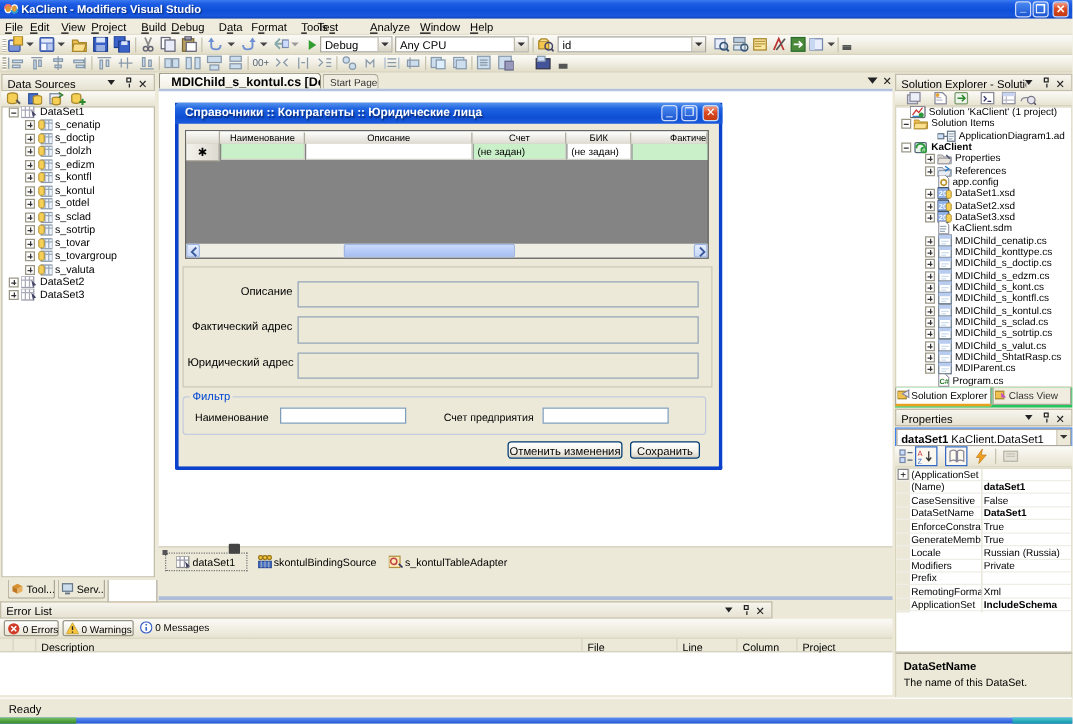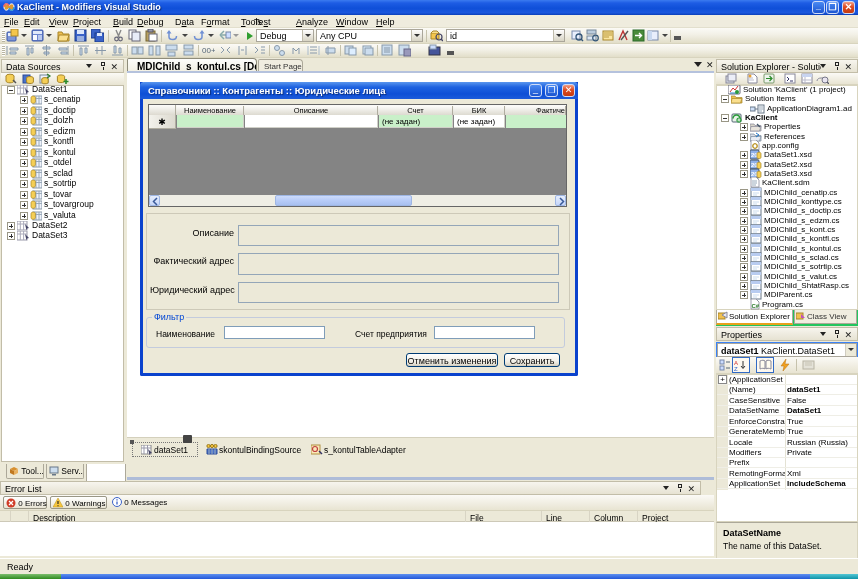--- a/index.html
+++ b/index.html
@@ -752,21 +752,21 @@
 <div class="prow" style="left:71px;top:105px;width:70px"><b>IncludeSchema</b></div>
       </div>
 
   <div class="abs" style="left:0;top:464px;width:142px;height:37px;background:#ECE9D8;border:1px solid #d8d4be;border-top:1px solid #aca899">
     <div class="abs" style="left:6px;top:5px;font-size:9px;font-weight:bold">DataSetName</div>
     <div class="abs" style="left:6px;top:18px;font-size:8.5px">The name of this DataSet.</div>
   </div>
 </div>
 
 <div id="errlist" class="abs" style="left:0;top:480px;width:714px;height:78px">
-  <div class="twtitle" style="left:0;top:1px;width:701px">Error List
+  <div class="twtitle" style="left:0;top:1px;width:618px">Error List
     <span class="twbtns"><span style="display:inline-block;width:0;height:0;border-left:3px solid transparent;border-right:3px solid transparent;border-top:4px solid #222;vertical-align:2px"></span>&nbsp;&nbsp;<span style="display:inline-block;width:5px;height:8px;position:relative"><span style="position:absolute;left:0;top:0;width:4px;height:4px;border:1px solid #222"></span><span style="position:absolute;left:2px;top:5px;width:1px;height:3px;background:#222"></span></span>&nbsp;✕</span>
   </div>
   <div class="abs" style="left:0;top:15px;width:714px;height:15px;background:linear-gradient(180deg,#FBFAF6,#E8E4D2)">
     <div class="abs" style="left:3px;top:1px;width:44px;height:13px;border:1px solid #999686;border-radius:2px;background:linear-gradient(180deg,#fff,#e8e4d4);font-size:8px;padding:1px 0 0 2px;white-space:nowrap"><svg style="vertical-align:-2px" width="10" height="10" viewBox="0 0 10 10">
             <circle cx="5" cy="5" r="4.5" fill="#d03c28"></circle>
             <path d="M3 3l4 4M7 3l-4 4" stroke="#fff" stroke-width="1.3"></path>
           </svg> 0 Errors</div>
     <div class="abs" style="left:50px;top:1px;width:57px;height:13px;border:1px solid #999686;border-radius:2px;background:linear-gradient(180deg,#fff,#e8e4d4);font-size:8px;padding:1px 0 0 2px;white-space:nowrap"><svg style="vertical-align:-2px" width="10" height="10" viewBox="0 0 10 10">
             <path d="M5 0L10 9H0z" fill="#f7c63e" stroke="#b8901a" stroke-width=".5"></path>
             <path d="M5 3v3M5 7.2v1" stroke="#222" stroke-width="1.1"></path>

